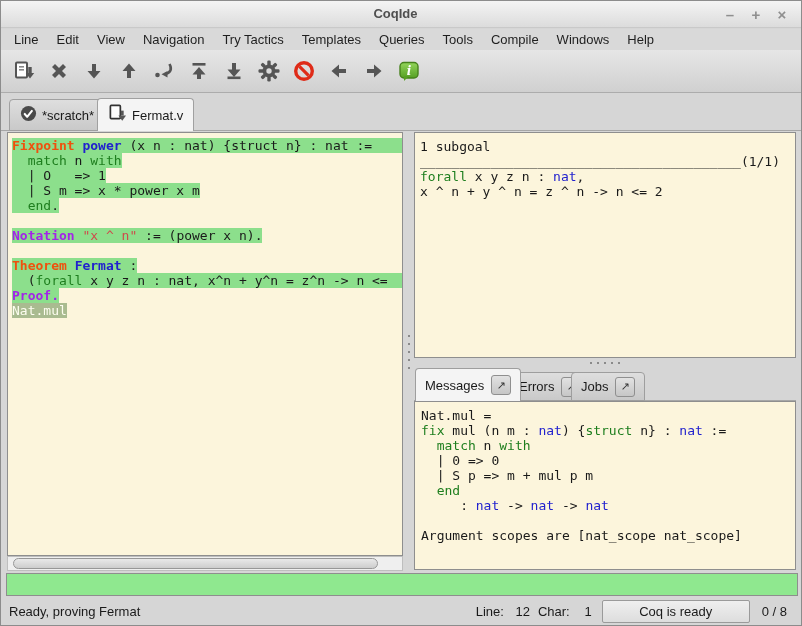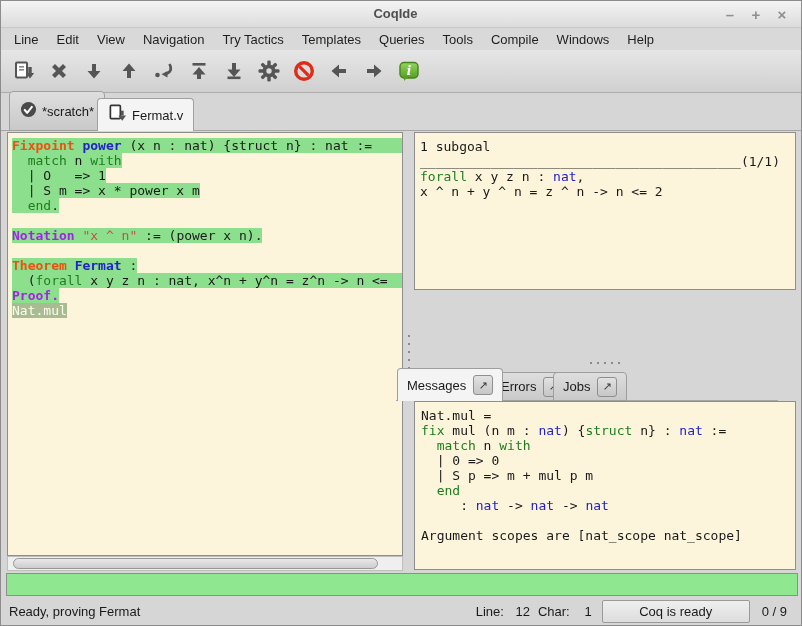--- a/index.html
+++ b/index.html
@@ -25,21 +25,21 @@
   .toolbar{position:absolute;left:0;top:49px;width:800px;height:43px;
     background:linear-gradient(#E6E6E6,#D0D0D0);border-bottom:1px solid #ACACAC;
     display:flex;align-items:center;padding-left:5px;}
   .tbtn{width:35px;height:36px;display:flex;align-items:center;justify-content:center;}
   .tbtn svg{display:block;}
   
   .tabstrip{position:absolute;left:0;top:93px;width:800px;height:37px;}
   .tabstrip::after{content:"";position:absolute;left:0;right:0;bottom:0;height:1px;background:#A6A6A6;}
   .dtab{position:absolute;bottom:0;display:flex;align-items:center;gap:5px;
     padding:0 10px;font-size:13px;border:1px solid #A0A0A0;border-radius:4px 4px 0 0;}
-  .dtab.inactive{height:40px;background:linear-gradient(#DEDEDE,#C9C9C9);z-index:1;}
+  .dtab.inactive{height:32px;background:linear-gradient(#DEDEDE,#C9C9C9);z-index:1;}
   .dtab.active{height:33px;background:#F4F4F4;border-bottom:none;z-index:2;}
   
   .codefont{font-family:"DejaVu Sans Mono",monospace;font-size:13px;line-height:15px;}
   .cl{white-space:pre;height:15px;}
   .hl-text{background:#8CDF8C;}
   .hl-full{background:#8CDF8C;display:inline-block;min-width:100%;}
   .hl-sel{background:#A9BB90;}
   .hl-sel span{color:#FDFDF0 !important;font-weight:normal;}
   .c-k{color:#EF500D;font-weight:bold;}
   .c-i{color:#2121CE;font-weight:bold;}
@@ -49,27 +49,27 @@
   .c-n{color:#2121CE;}
   .editor{position:absolute;left:6px;top:131px;width:396px;height:424px;
     background:#FCF5DC;border:1px solid #8E8E8E;padding:5px 0 0 4px;overflow:hidden;}
   .hscroll{position:absolute;left:6px;top:555px;width:396px;height:15px;
     background:#EFEFEF;border:1px solid #BEBEBE;}
   .hthumb{position:absolute;left:5px;top:1px;width:365px;height:11px;border-radius:6px;
     background:linear-gradient(#E9E9E9,#CDCDCD);border:1px solid #979797;}
   .vsplit{position:absolute;left:402px;top:131px;width:11px;height:439px;display:flex;
     flex-direction:column;align-items:center;justify-content:center;gap:6px;}
   .vsplit i,.hsplit i{width:2px;height:2px;background:#8A8A8A;display:block;}
-  .goalpane{position:absolute;left:413px;top:131px;width:382px;height:158px;
+  .goalpane{position:absolute;left:413px;top:131px;width:382px;height:226px;
     background:#FCF5DC;border:1px solid #8E8E8E;padding:6px 0 0 5px;overflow:hidden;}
   .hsplit{position:absolute;left:413px;top:358px;width:382px;height:7px;display:flex;
     align-items:center;justify-content:center;gap:5px;}
   .hsplit i{width:2px;height:2px;}
   
-  .msgtabs{position:absolute;left:395px;top:365px;width:382px;height:35px;}
+  .msgtabs{position:absolute;left:413px;top:365px;width:382px;height:35px;}
   .msgtabs::after{content:"";position:absolute;left:0;right:0;bottom:0;height:1px;background:#A6A6A6;}
   .mtab{position:absolute;bottom:0;display:flex;align-items:center;gap:7px;
     padding:0 9px;font-size:13px;border:1px solid #9E9E9E;border-radius:4px 4px 0 0;}
   .mtab.active{height:33px;background:#F4F4F4;border-bottom:none;z-index:2;}
   .mtab.inactive{height:29px;background:linear-gradient(#DEDEDE,#C9C9C9);z-index:1;}
   .detach{width:20px;height:20px;border:1px solid #8F8F8F;border-radius:3px;
     background:linear-gradient(#E2E2E2,#C6C6C6);display:flex;align-items:center;
     justify-content:center;font-size:11px;color:#333;}
   .msgpane{position:absolute;left:413px;top:400px;width:382px;height:169px;
     background:#FCF5DC;border:1px solid #8E8E8E;padding:6px 0 0 6px;overflow:hidden;}
@@ -327,17 +327,17 @@
   <div class="statusbar">
     <span class="status-left">Ready, proving Fermat</span>
     <span class="status-right">
       <span>Line:</span>
       <span class="sb-val" style="width:26px;">12</span>
       <span style="margin-left:8px;">Char:</span>
       <span class="sb-val" style="width:22px;">1</span>
       <span class="coqstate">
           <span>Coq is ready</span>
         </span>
-      <span class="counter">0 / 9</span>
+      <span class="counter">0 / 8</span>
     </span>
   </div>
 
 </div>
 
 </body></html>

